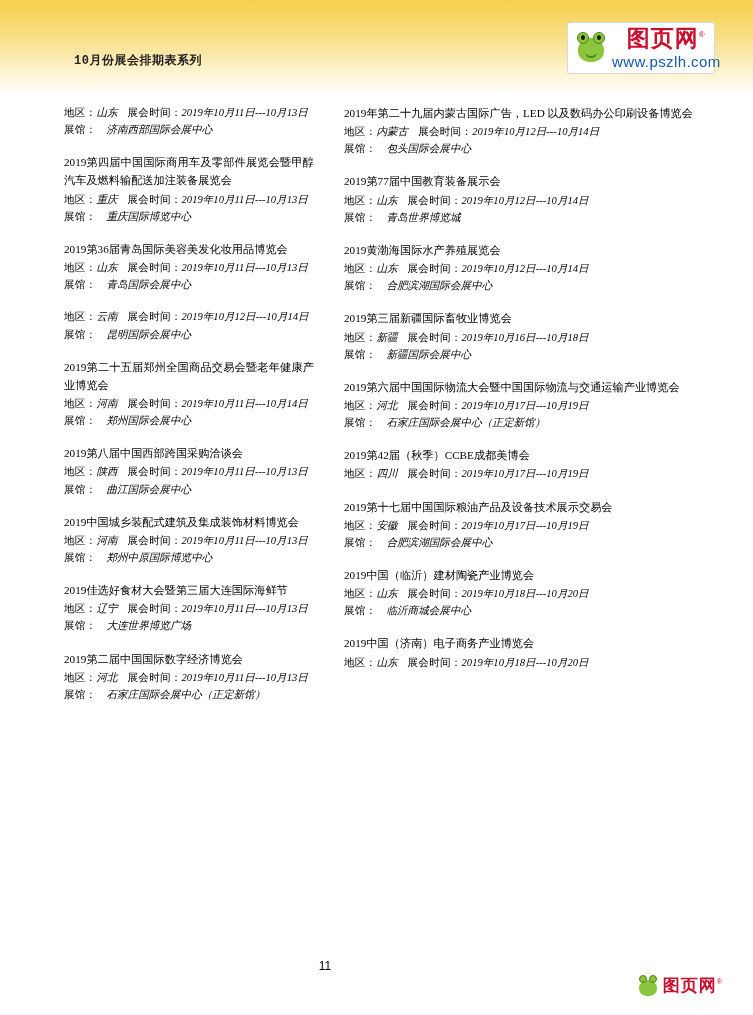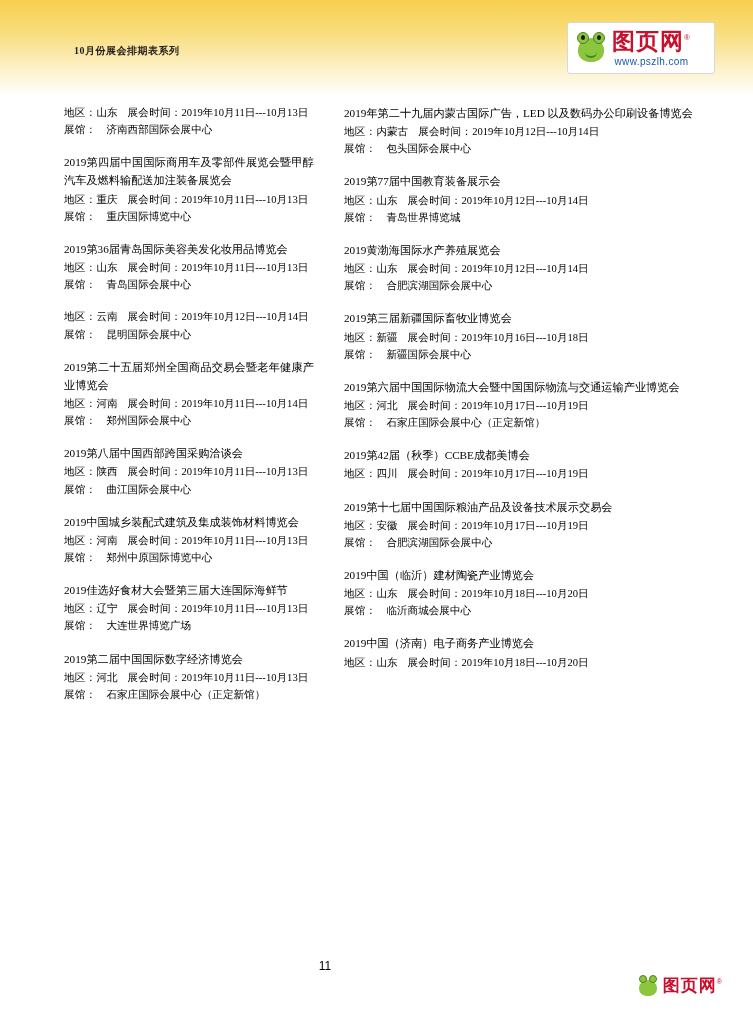--- a/index.html
+++ b/index.html
@@ -23,26 +23,26 @@
   
   .header {
     position: relative;
     height: 96px;
     background: linear-gradient(to bottom, #f7cf4e 0%, #f9dd7e 35%, #fdf3cf 75%, #ffffff 100%);
     border-bottom: none;
   }
   .header-title {
     position: absolute;
     left: 74px;
-    top: 44px;
-    font-size: 10px;
+    top: 52px;
+    font-size: 12px;
     font-weight: bold;
     color: #231f20;
     letter-spacing: 0.5px;
-    font-family: Liberation Serif, serif;
+    font-family: Liberation Mono, monospace;
   }
   .logo-box {
     position: absolute;
     right: 38px;
     top: 22px;
     width: 148px;
     height: 52px;
     background: #ffffff;
     border: 1px solid #d8d8d8;
     border-radius: 3px;
@@ -112,21 +112,21 @@
     letter-spacing: 1px;
     font-family: "Liberation Sans", sans-serif;
     position: relative;
   }
   .logo-cn .tm {
     font-size: 8px;
     vertical-align: super;
     font-weight: normal;
   }
   .logo-url {
-    font-size: 10px;
+    font-size: 15px;
     color: #1a57a5;
     line-height: 1;
     margin-top: 4px;
     letter-spacing: 0.4px;
     font-family: "Liberation Sans", sans-serif;
   }
   
   .content {
     position: absolute;
     top: 104px;
@@ -163,20 +163,21 @@
     font-size: 10.6px;
     color: #000000;
     line-height: 1.62;
     white-space: nowrap;
   }
   .lbl {
     letter-spacing: 0.2px;
   }
   .val {
     letter-spacing: 0px;
+    font-style: italic;
   }
   .gap-pad {
     padding-left: 10px;
   }
   
   .page-number {
     position: absolute;
     bottom: 42px;
     left: 0;
     width: 650px;

